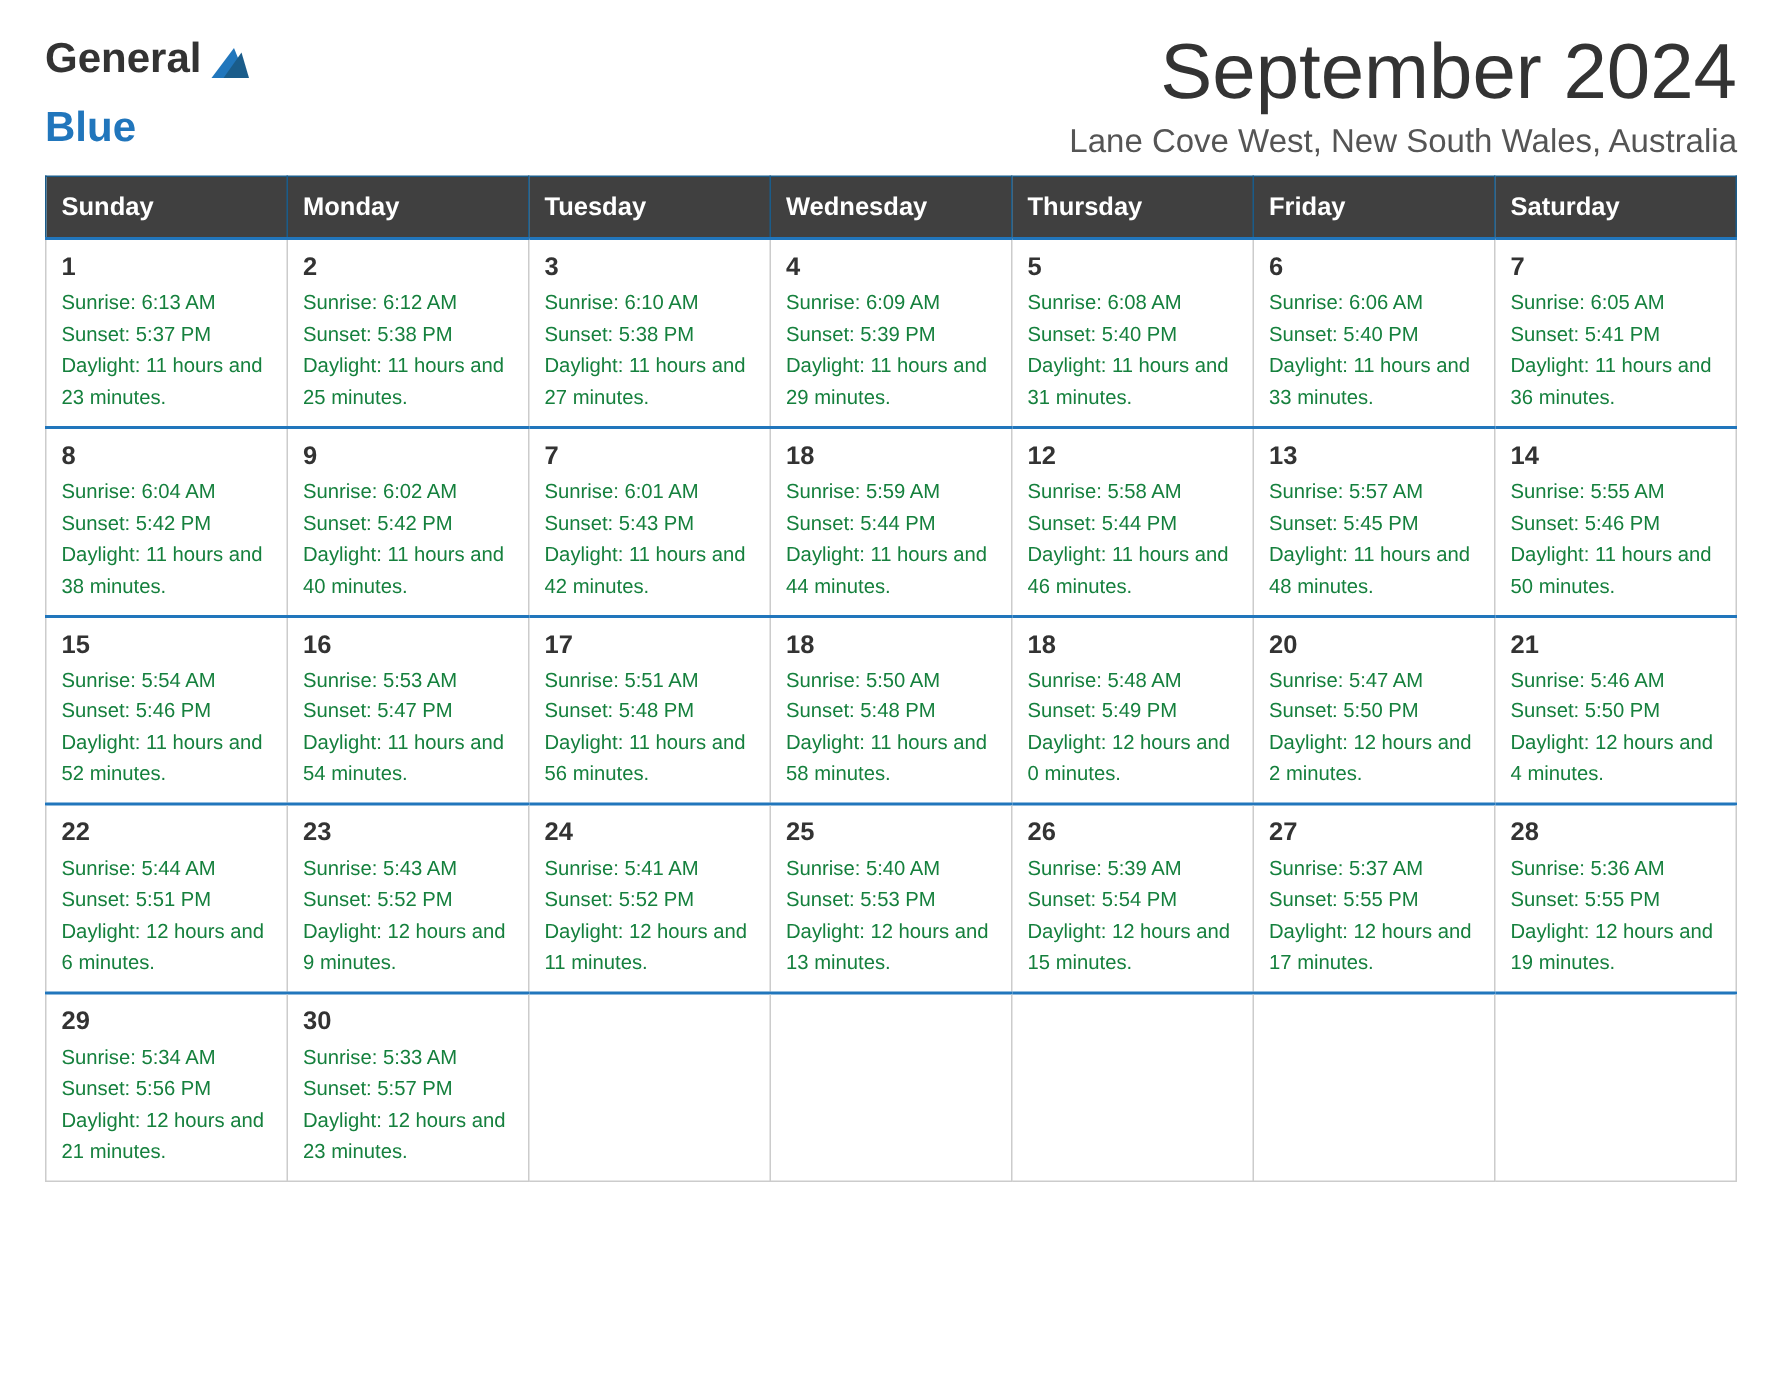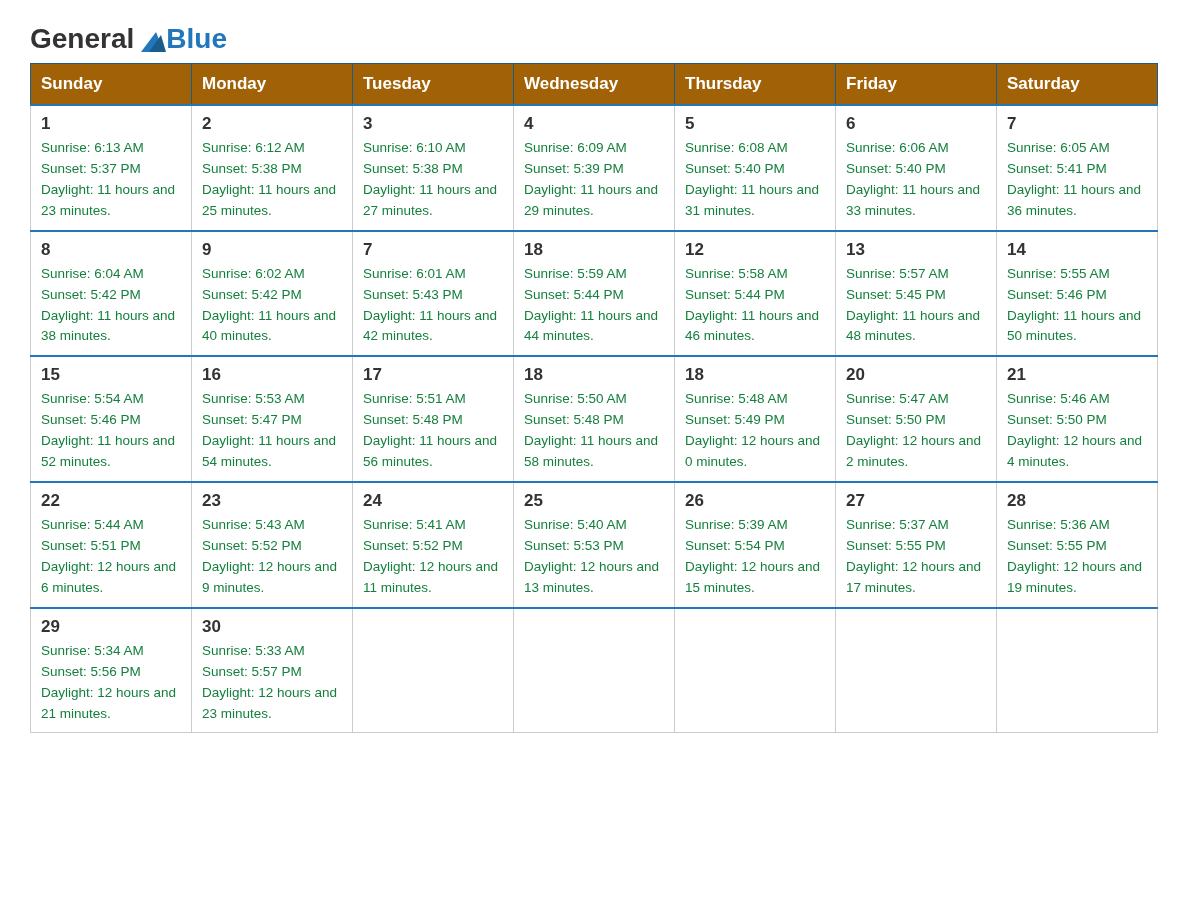--- a/index.html
+++ b/index.html
@@ -11,23 +11,24 @@
       padding: 20px 30px;
     }
     .header-area {
       display: flex;
       justify-content: space-between;
       align-items: flex-start;
       margin-bottom: 10px;
     }
     .logo {
       display: flex;
-      flex-direction: row;
+      flex-direction: column;
       align-items: flex-start;
       padding-top: 5px;
+      gap: 18px;
     }
     .logo-general {
       font-size: 28px;
       font-weight: bold;
       color: #333;
       line-height: 1;
     }
     .logo-blue {
       font-size: 28px;
       font-weight: bold;
@@ -50,21 +51,21 @@
       color: #555;
       margin-top: 4px;
     }
     .calendar-table {
       width: 100%;
       border-collapse: collapse;
       margin-top: 10px;
       table-layout: fixed;
     }
     .calendar-table thead th {
-      background-color: #a16207;
+      background-color: #404040;
       color: #fff;
       font-size: 17px;
       font-weight: bold;
       padding: 10px 10px;
       text-align: left;
       border: 1px solid #1a5c8a;
     }
     .calendar-table tbody td {
       vertical-align: top;
       border: 1px solid #ccc;
@@ -96,20 +97,24 @@
 <div class="header-area">
   <div class="logo">
     <span class="logo-general">General<span style="display:inline-block; position:relative; top:2px;">
       <svg width="30" height="22" viewBox="0 0 30 22" style="display:inline-block; vertical-align:middle; margin-left:2px;">
         <polygon points="5,20 20,0 28,20" fill="#2176bc"></polygon>
         <polygon points="13,20 25,3 30,20" fill="#1a5c8a"></polygon>
       </svg>
     </span></span>
     <span class="logo-blue">Blue</span>
   </div>
+  <div class="title-area">
+    <div class="main-title">September 2024</div>
+    <div class="subtitle">Lane Cove West, New South Wales, Australia</div>
+  </div>
 </div>
 
 <table class="calendar-table">
   <thead>
     <tr>
     <th>Sunday</th>
         <th>Monday</th>
         <th>Tuesday</th>
         <th>Wednesday</th>
         <th>Thursday</th>

